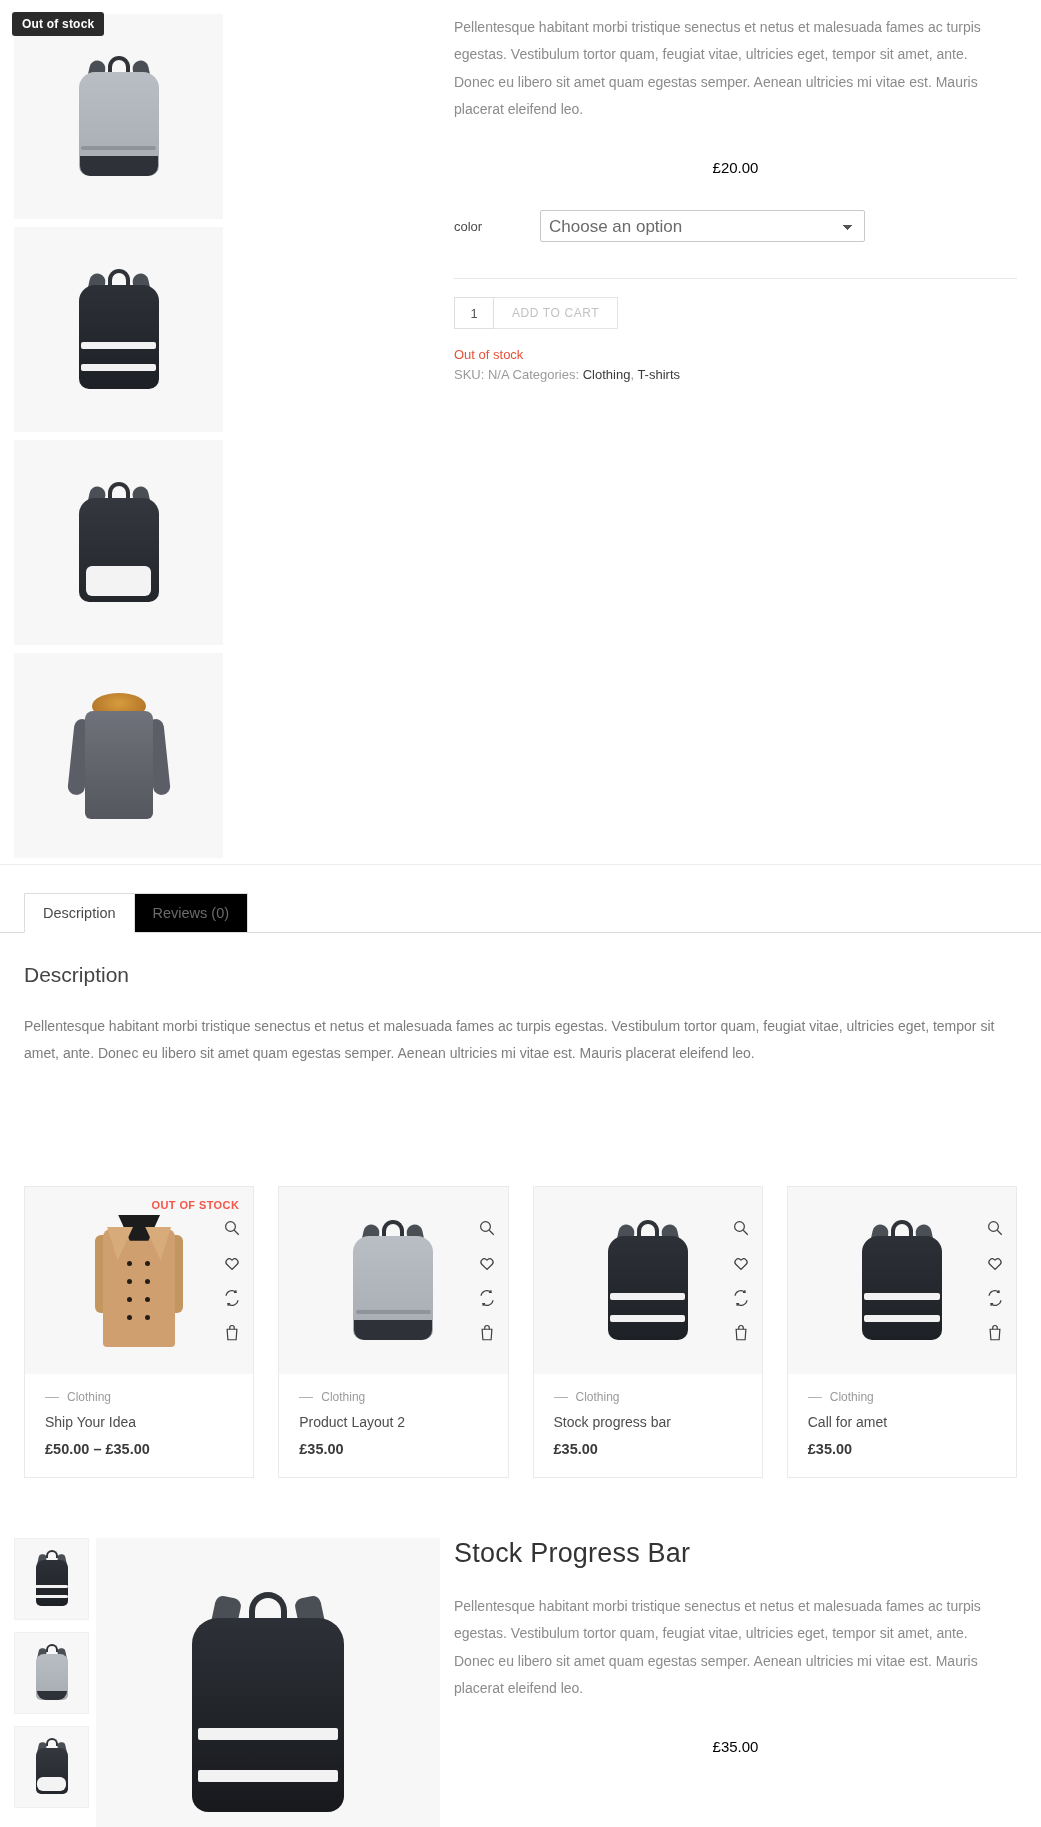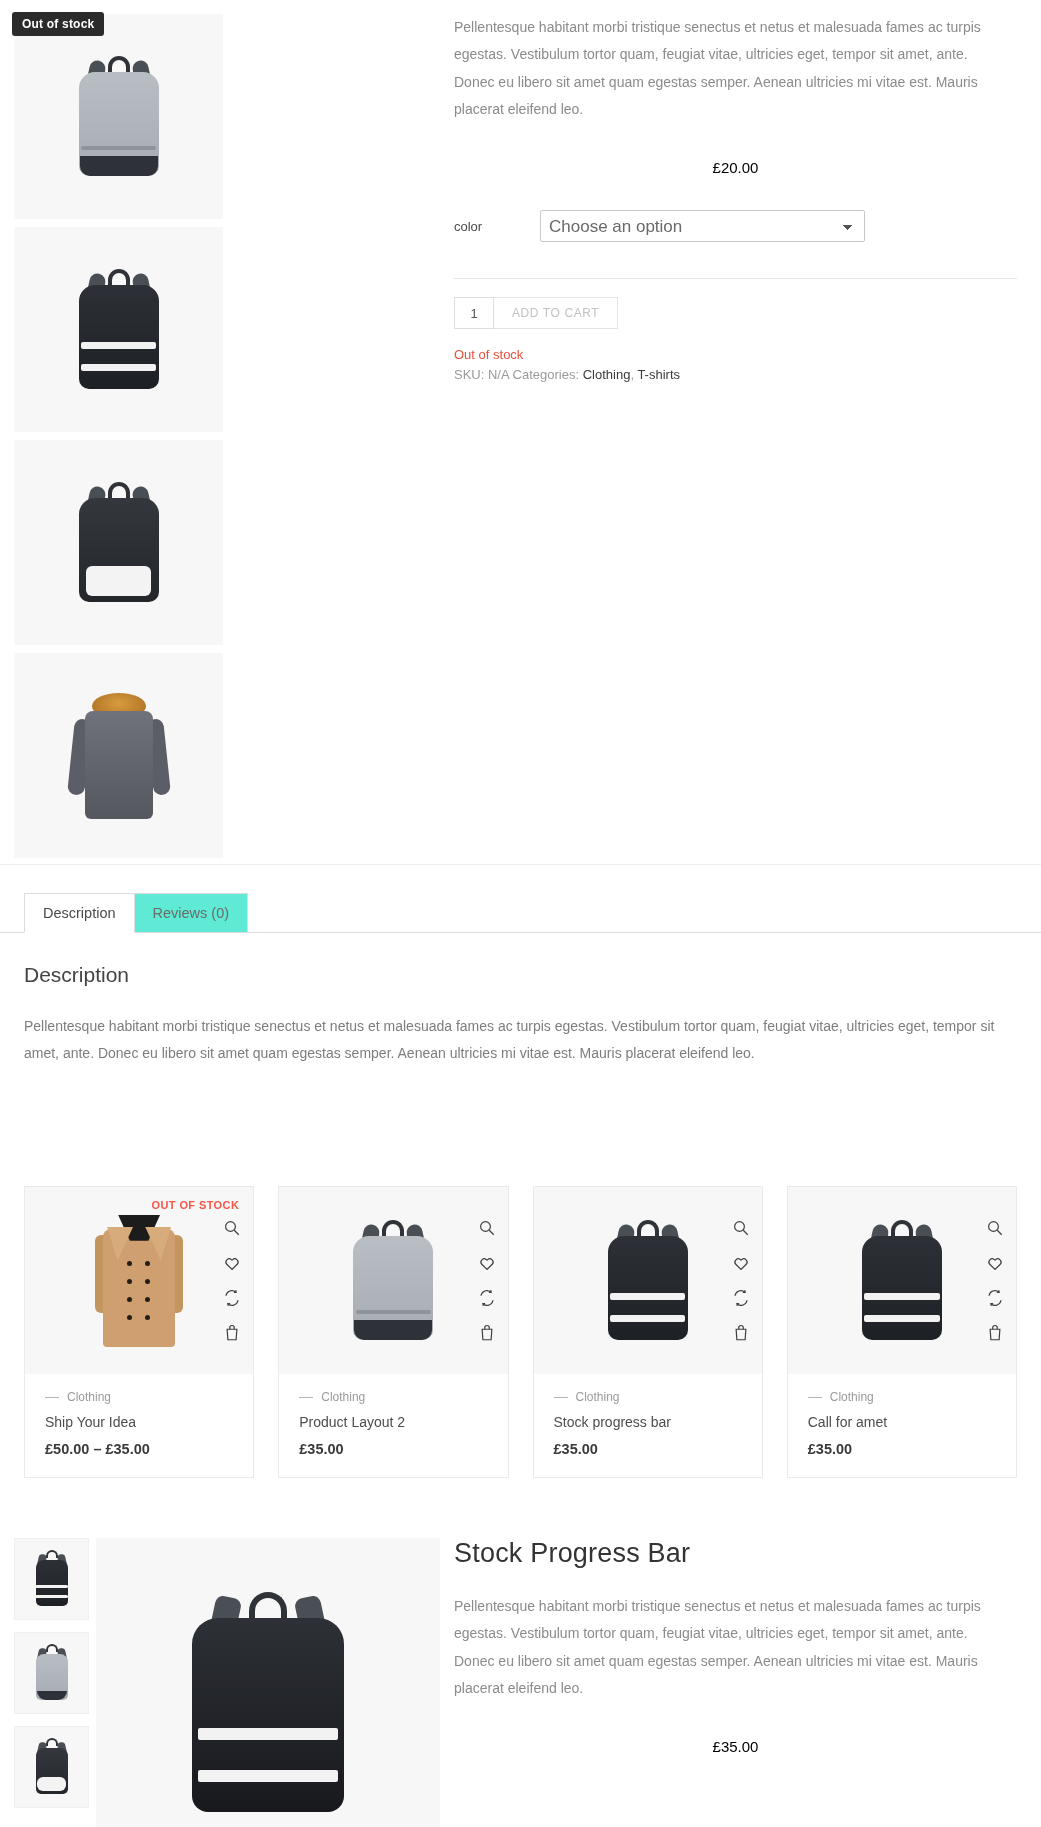--- a/index.html
+++ b/index.html
@@ -176,21 +176,21 @@
 
   .stock-out { font-size: 13px; color: #e8503a; margin-bottom: 5px; }
   .meta-line { font-size: 13px; color: #9a9a9a; }
   .meta-line a { color: #3b3b3b; text-decoration: none; }
 
   
   .tabs-wrap { border-top: 1px solid #ededed; margin-top: 6px; padding-top: 28px; background:#fff;}
   .tabs { display: flex; padding-left: 24px; border-bottom: 1px solid #dcdcdc; }
   .tab {
     padding: 11px 18px; font-size: 14.5px; color: #6b6b6b;
-    border: 1px solid #dcdcdc; background: #5eead4;
+    border: 1px solid #dcdcdc; background: #000000;
     margin-bottom: -1px; cursor: pointer;
   }
   .tab + .tab { border-left: none; }
   .tab.active { background: #fff; border-bottom-color: #fff; color: #4a4a4a; }
 
   .tab-body { padding: 30px 24px 0 24px; }
   .tab-body h3 {
     font-size: 21px; font-weight: 400; color: #444; margin: 0 0 26px 0;
   }
   .tab-body p {

